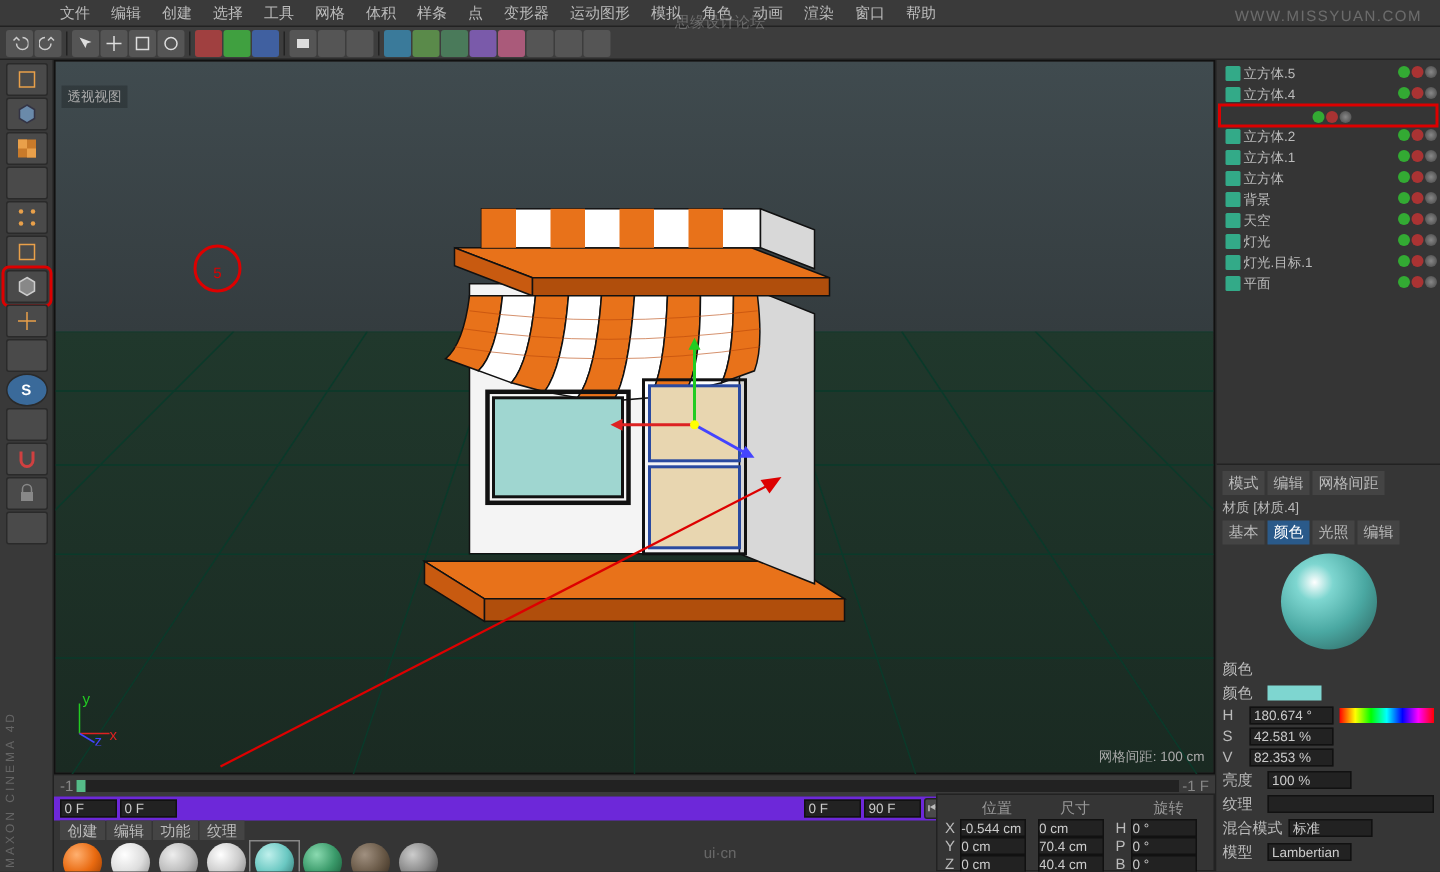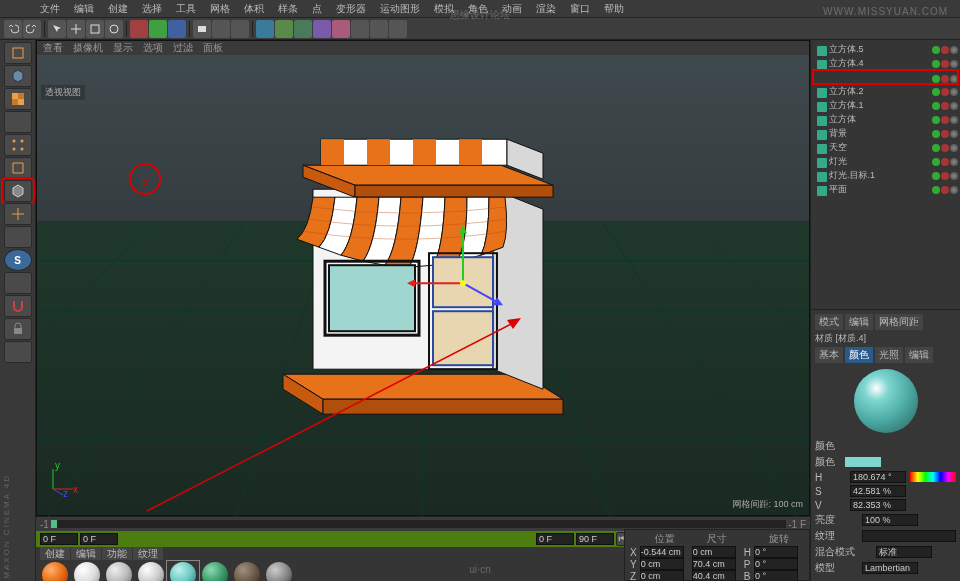--- a/index.html
+++ b/index.html
@@ -15,59 +15,59 @@
 
 
 .leftcol { position:absolute; left:0; top:40px; width:36px; bottom:0; background:#393939; border-right:1px solid #222; display:flex; flex-direction:column; align-items:center; padding-top:2px; gap:1px;}
 .lico { width:28px; height:22px; background:#4a4a4a; border:1px solid #2a2a2a; border-radius:2px; display:flex; align-items:center; justify-content:center; position:relative; }
 .lico.cube-sel { outline:2px solid #d00; outline-offset:1px; }
 .lico svg { width:16px; height:16px; }
 
 
 .viewport { position:absolute; left:36px; top:40px; right:150px; height:476px; background:linear-gradient(#404b4f 0%,#343c3f 38%,#20382c 38%,#1a2a22 100%); border:1px solid #111; }
 .vp-menu { height:14px; background:#3a3a3a; display:flex; gap:10px; padding:0 6px; font-size:9px; color:#999; }
-.vp-label { position:absolute; left:4px; top:16px; font-size:9px; color:#aaa; padding:1px 4px; background:rgba(0,0,0,.2);margin-top:28px; }
+.vp-label { position:absolute; left:4px; top:16px; font-size:9px; color:#aaa; padding:1px 4px; background:rgba(0,0,0,.2); }
 .vp-grid { position:absolute; left:0; right:0; top:38%; bottom:0; overflow:hidden; }
 .vp-grid line { stroke:#0a3a2a; stroke-width:1; }
 .scene { position:absolute; left:50%; top:50%; transform:translate(-50%,-58%); }
 .scene svg { display:block; }
 .vp-footer { position:absolute; right:6px; bottom:4px; font-size:9px; color:#aaa; }
 .vp-axis { position:absolute; left:8px; bottom:18px; }
 .annot-circle { position:absolute; left:90px; top:120px; }
 .annot-arrow { position:absolute; left:0; top:0; width:100%; height:100%; pointer-events:none; }
 
 
 .rightcol { position:absolute; right:0; top:40px; width:150px; bottom:0; background:#353535; border-left:1px solid #222; display:flex; flex-direction:column; }
 .obj-list { flex:0 0 auto; padding:2px; }
-.orow { display:flex; align-items:flex-end; height:14px; gap:2px; padding-left:4px; }
+.orow { display:flex; align-items:center; height:14px; gap:2px; padding-left:4px; }
 .orow.sel { outline:2px solid #d00; outline-offset:-1px;flex-direction:column; }
 .orow .icn { width:10px; height:10px; background:#3a8; border-radius:1px; }
 .orow .nm { flex:1; font-size:9px; color:#bbb; white-space:nowrap; overflow:hidden; }
 .orow.sel .nm{ color:#fff;}
 .orow .dots span { display:inline-block; width:8px; height:8px; border-radius:50%; background:#666; margin-left:1px; }
 .orow .dots .g{background:#3a3;} .orow .dots .r{background:#a33;}
 .orow .dots .b{background:radial-gradient(#888,#444);}
 .attr-panel { margin-top:auto; background:#363636; border-top:1px solid #222; padding:4px; }
 .attr-tabs { display:flex; gap:2px; font-size:9px; margin-bottom:2px; }
 .attr-tabs span { padding:1px 4px; background:#444;text-align:center; }
 .attr-tabs .on { background:#2a5a8a; color:#fff; }
 .mat-ball { width:64px; height:64px; background:radial-gradient(circle at 35% 30%,#fff 0%,#7ed6d0 20%,#4aa8a2 55%,#2a5a56 100%); border-radius:50%; margin:6px auto; }
 .attr-rows { font-size:9px; }
 .attr-rows .ar { display:flex; align-items:center; gap:4px; margin:2px 0; }
 .attr-rows .ar label{ width:14px; }
-.attr-rows input{ background:#222; border:1px solid #111; color:#ccc; padding:0 2px; width:56px; font-size:9px;margin-left:17px;}
+.attr-rows input{ background:#222; border:1px solid #111; color:#ccc; padding:0 2px; width:56px; font-size:9px;}
 .hue { height:10px; background:linear-gradient(90deg,#f00,#ff0,#0f0,#0ff,#00f,#f0f,#f00); }
 .sw { width:36px; height:10px; background:#7ed6d0; display:inline-block; }
 
 
 .bottom { position:absolute; left:36px; right:150px; bottom:0; height:65px; background:#353535; border-top:1px solid #222; }
 .timeline { height:14px; background:#3a3a3a; display:flex; align-items:center; font-size:8px; color:#888; padding:0 4px; gap:2px; }
 .timeline .track { flex:1; height:8px; background:#222; position:relative; }
 .timeline .track::before{content:"";position:absolute;left:0;top:0;width:6px;height:100%;background:#5b8;}
-.tl-ctrl { height:16px; display:flex; align-items:center; gap:2px; padding:0 4px; background:#4d7c0f; }
+.tl-ctrl { height:16px; display:flex; align-items:center; gap:2px; padding:0 4px; background:#6d28d9; }
 .tl-ctrl input{ width:38px; background:#222;border:1px solid #111;color:#ccc;font-size:9px;padding:0 2px;}
 .tl-ctrl .pb{ width:14px;height:14px;background:#4a4a4a;border:1px solid #222;border-radius:2px;display:flex;align-items:center;justify-content:center;}
 .mat-tabs { height:13px; display:flex; gap:1px; font-size:9px; padding:0 4px; }
 .mat-tabs span{ padding:0 5px; background:#444; }
 .mat-row { display:flex; gap:2px; padding:2px 4px; align-items:flex-end; }
 .mat-sl { width:30px; text-align:center; font-size:8px; color:#999; }
 .mat-sl .ball{ width:26px;height:26px;border-radius:50%;margin:0 auto 1px;}
 .mat-sl.sel{ outline:1px solid #888; outline-offset:1px;}
 
 
@@ -218,28 +218,20 @@
   <div class="lico">
       <svg viewBox="0 0 16 16">
         <rect x="4" y="7" width="8" height="6" fill="#888"></rect>
         <path d="M5 7V5a3 3 0 016 0v2" fill="none" stroke="#888"></path>
       </svg>
     </div>
   <div class="lico"></div>
 </div>
 
 <div class="viewport">
-  <div class="vp-menu">
-      <span>查看</span>
-      <span>摄像机</span>
-      <span>显示</span>
-      <span>选项</span>
-      <span>过滤</span>
-      <span>面板</span>
-    </div>
   <div class="vp-label">透视视图</div>
   <svg class="vp-grid" viewBox="0 0 780 300" preserveAspectRatio="none">
     <g stroke="#0e4a36" stroke-width="0.5">
       <line x1="0" y1="0" x2="780" y2="0"></line>
         <line x1="-60" y1="40" x2="840" y2="40"></line>
         <line x1="-140" y1="90" x2="920" y2="90"></line>
         <line x1="-240" y1="150" x2="1020" y2="150"></line>
         <line x1="-360" y1="220" x2="1140" y2="220"></line>
         <line x1="-500" y1="300" x2="1280" y2="300"></line>
       <line x1="390" y1="0" x2="390" y2="300"></line>

